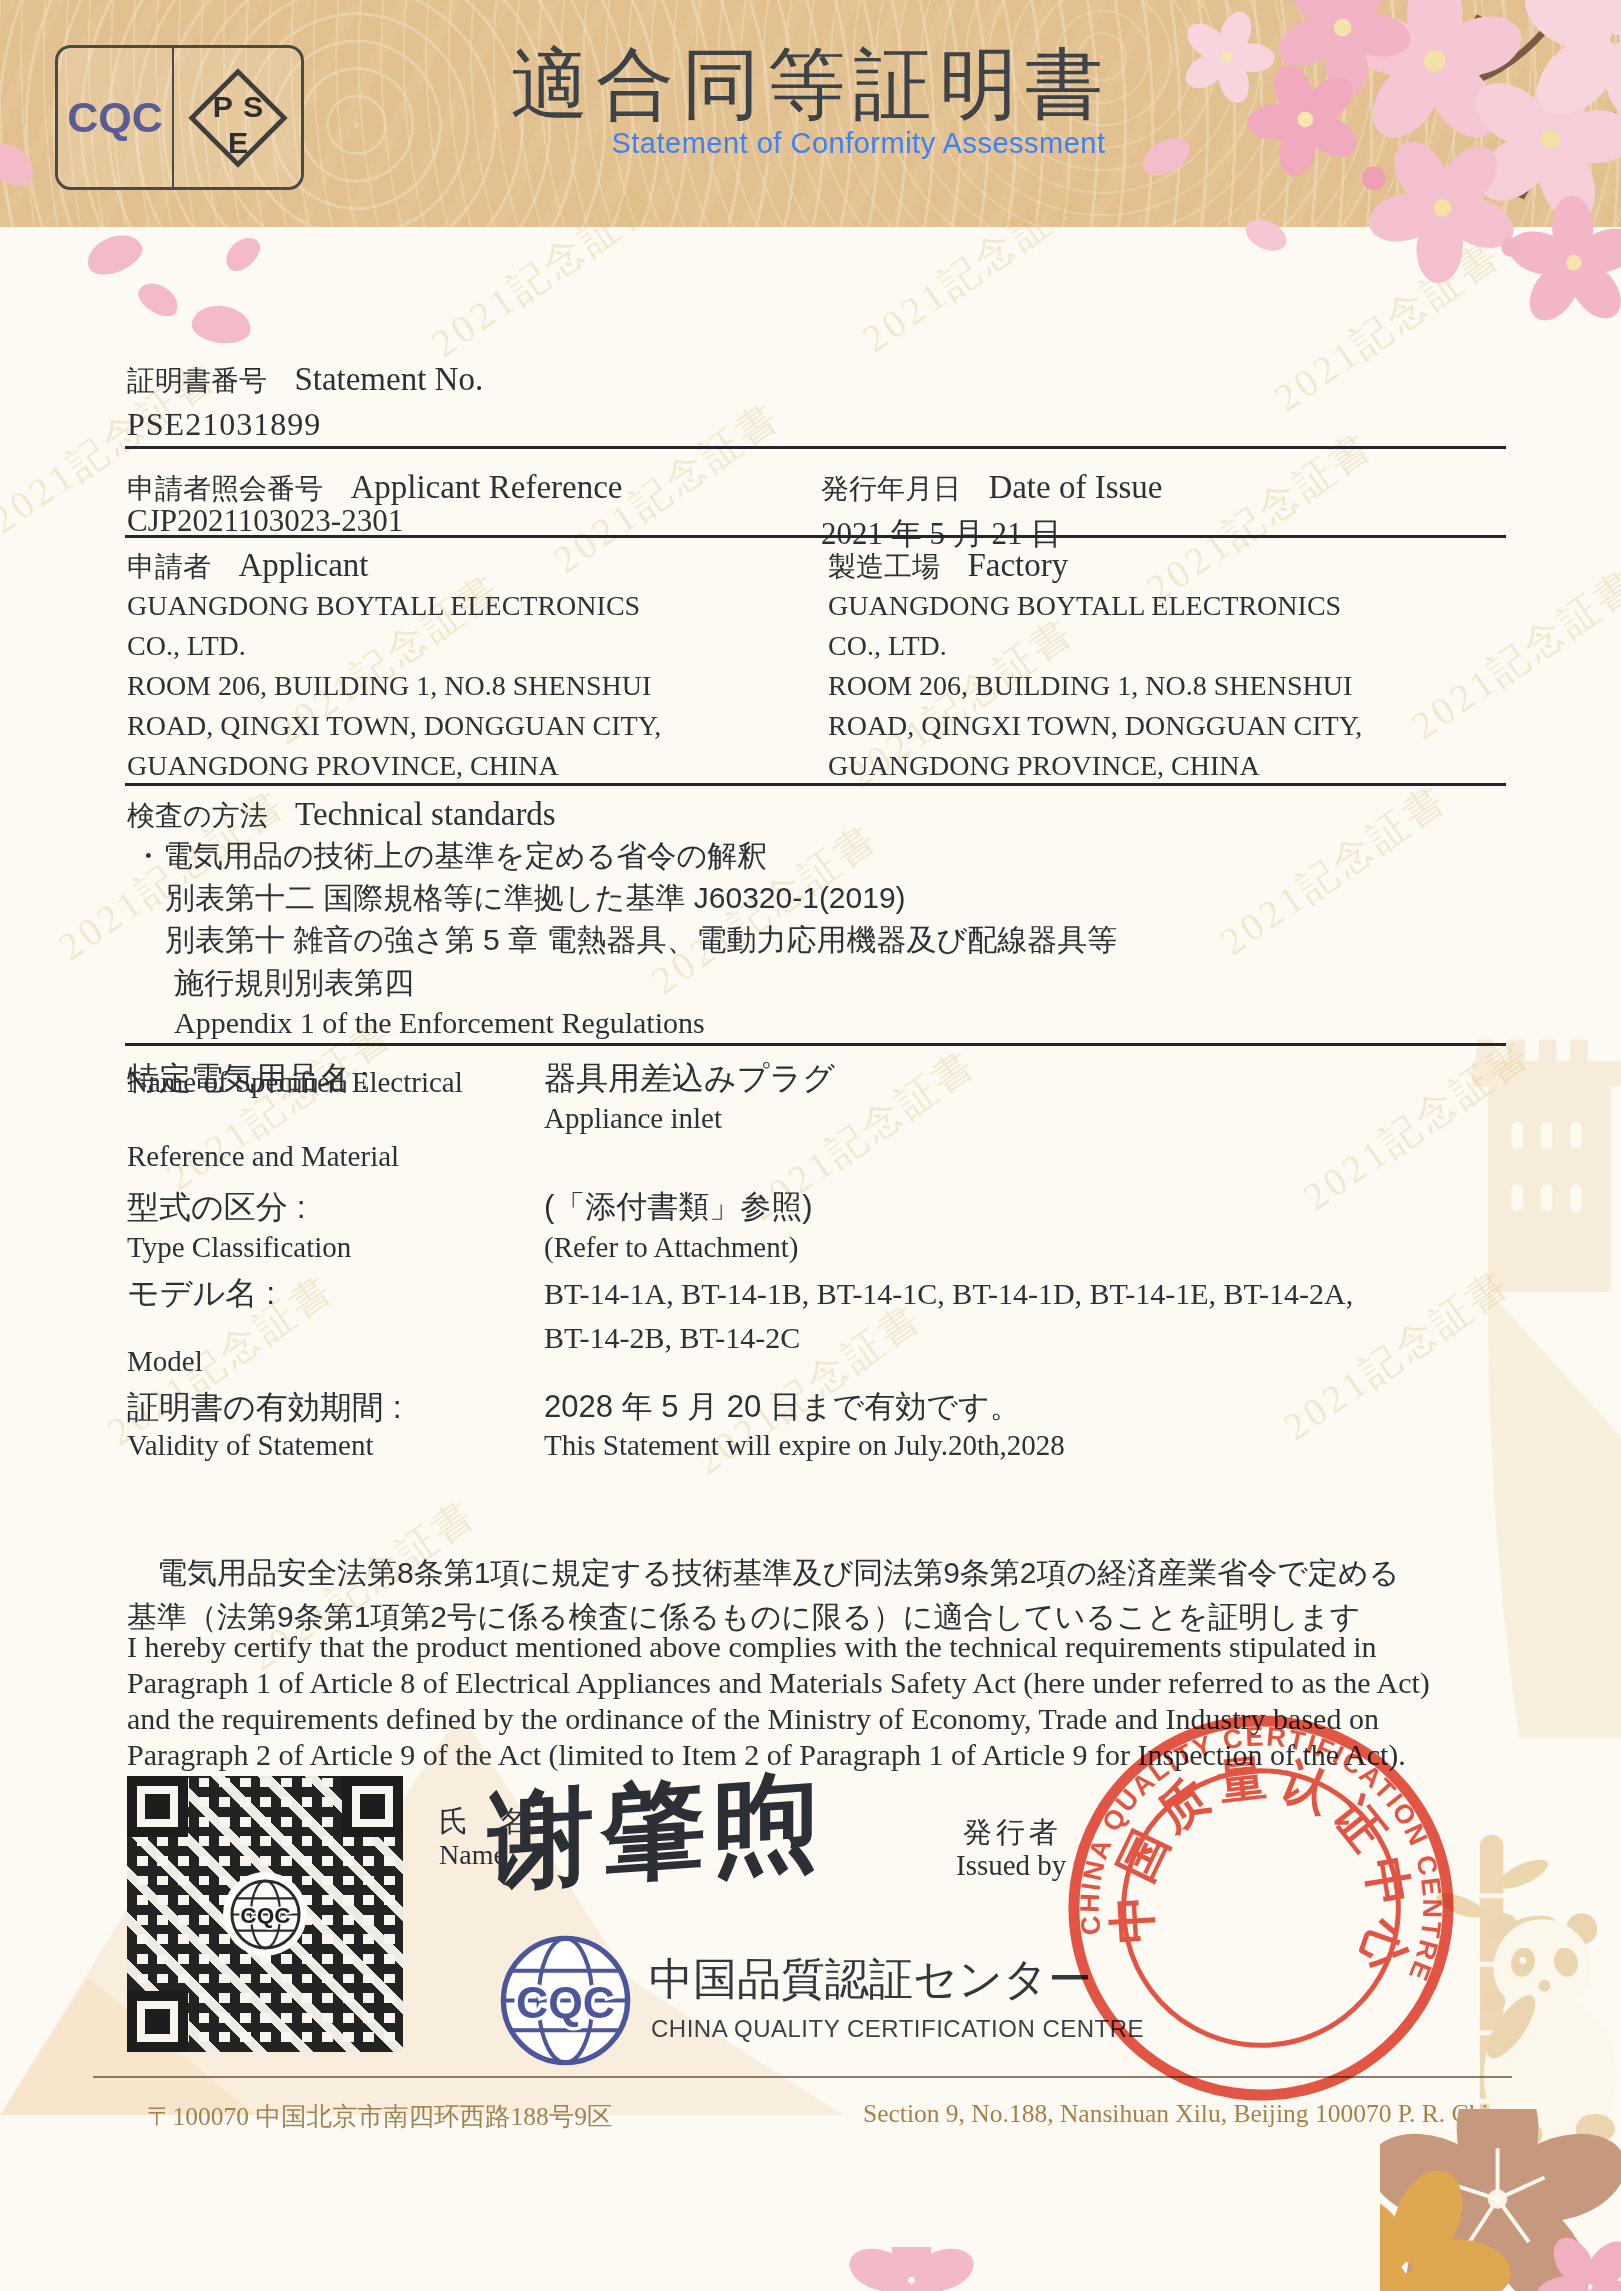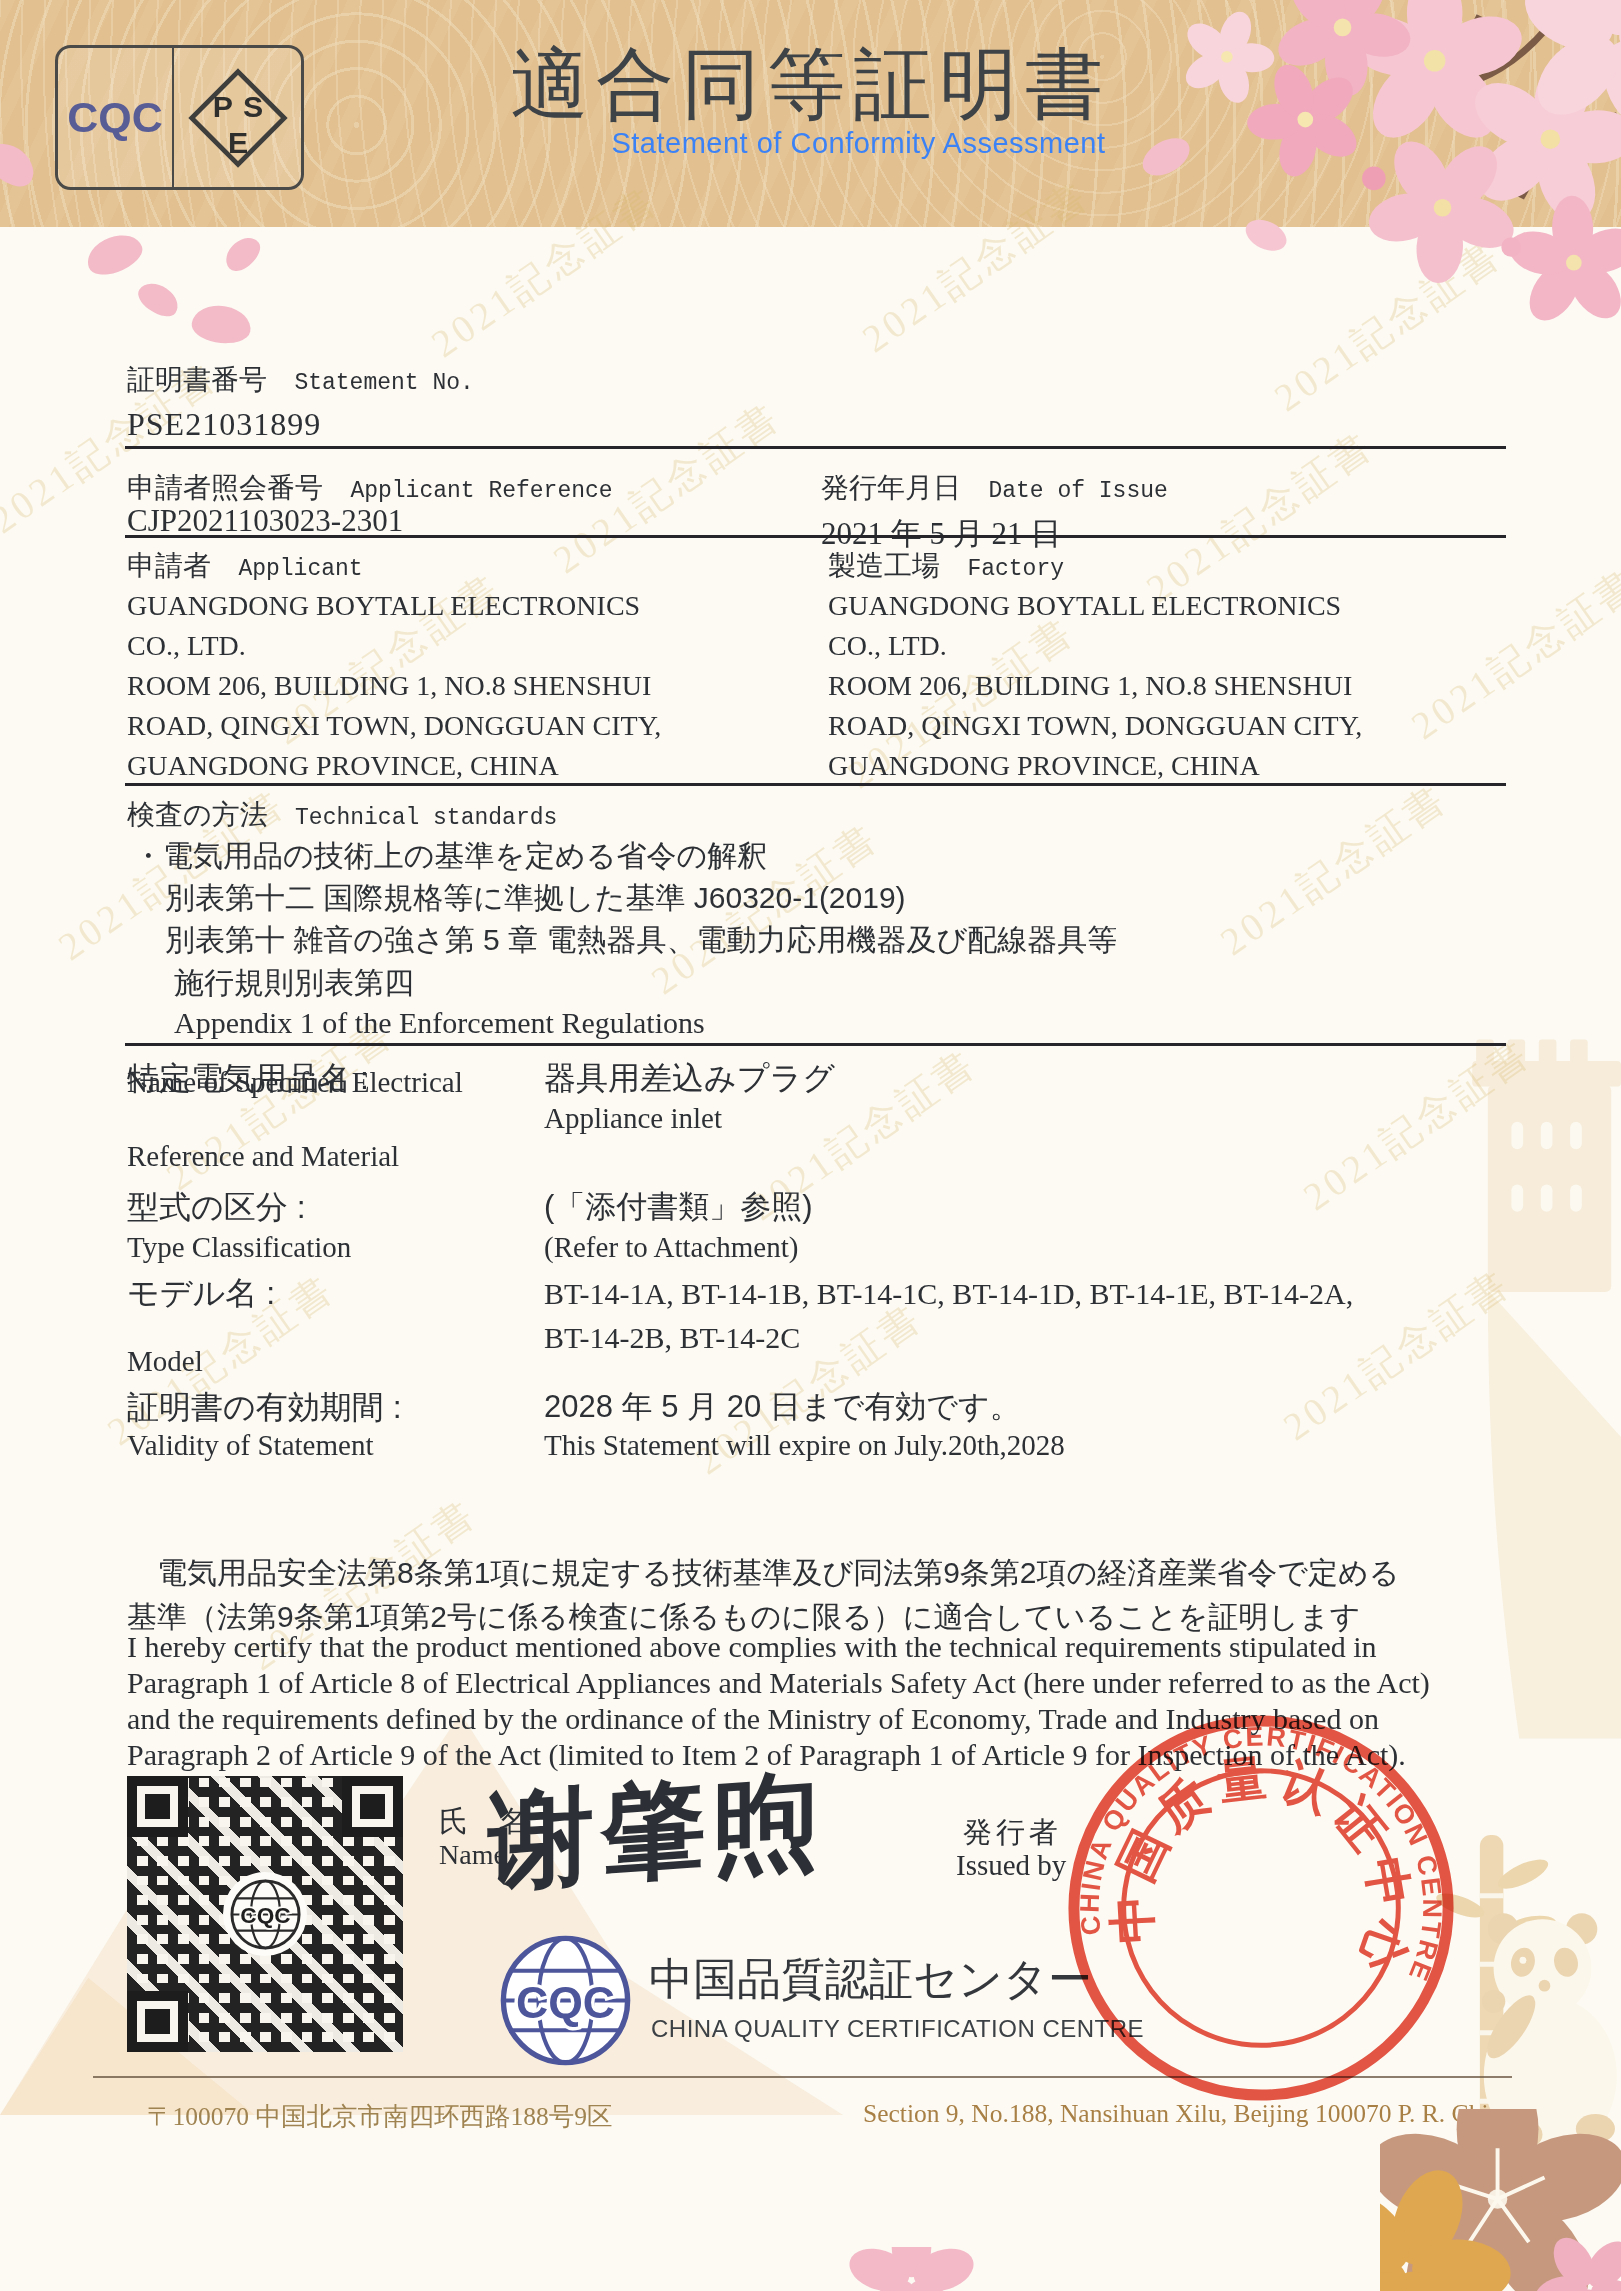--- a/index.html
+++ b/index.html
@@ -21,21 +21,21 @@
      border:3.9px solid #4a4a48;border-radius:15.7px;display:flex;background:rgba(248,240,222,.18);}
   .psebox .cqcCell{width:114px;display:flex;align-items:center;justify-content:center;
      border-right:2.9px solid #4a4a48;font-family:"Liberation Sans",sans-serif;
      font-weight:700;font-size:43px;color:#585d96;}
   .psebox .pseCell{flex:1;display:flex;align-items:center;justify-content:center;}
   
   .jg{font-family:"Liberation Sans","DejaVu Sans",sans-serif;}   
   .es{font-family:"Liberation Serif","DejaVu Serif",serif;}       
   .lblrow{position:absolute;white-space:nowrap;}
   .lblrow .jp{font-size:28px;font-weight:500;}
-  .lblrow .en{font-size:23px;margin-left:27.4px;font-weight:400;font-family:Liberation Mono, monospace;}
+  .lblrow .en{font-size:33px;margin-left:27.4px;font-weight:400;}
   .val{position:absolute;font-size:30px;white-space:nowrap;}
   .addr{position:absolute;font-size:28px;line-height:40px;}
   .rule{position:absolute;left:125px;width:1381px;height:2.9px;background:#26262a;z-index:2;}
   .wm{position:absolute;font-size:39px;color:#d9b96a;opacity:.26;letter-spacing:3.9px;
       transform:rotate(-35deg);white-space:nowrap;z-index:0;font-family:"Liberation Serif",serif;}
   .petal{position:absolute;background:#f3bac7;z-index:1;
       border-radius:52% 48% 55% 45%/60% 55% 45% 40%;}
   
   .qr{position:absolute;left:127px;top:1776px;width:276px;height:276px;z-index:2;
       background-color:#f8f5ee;

